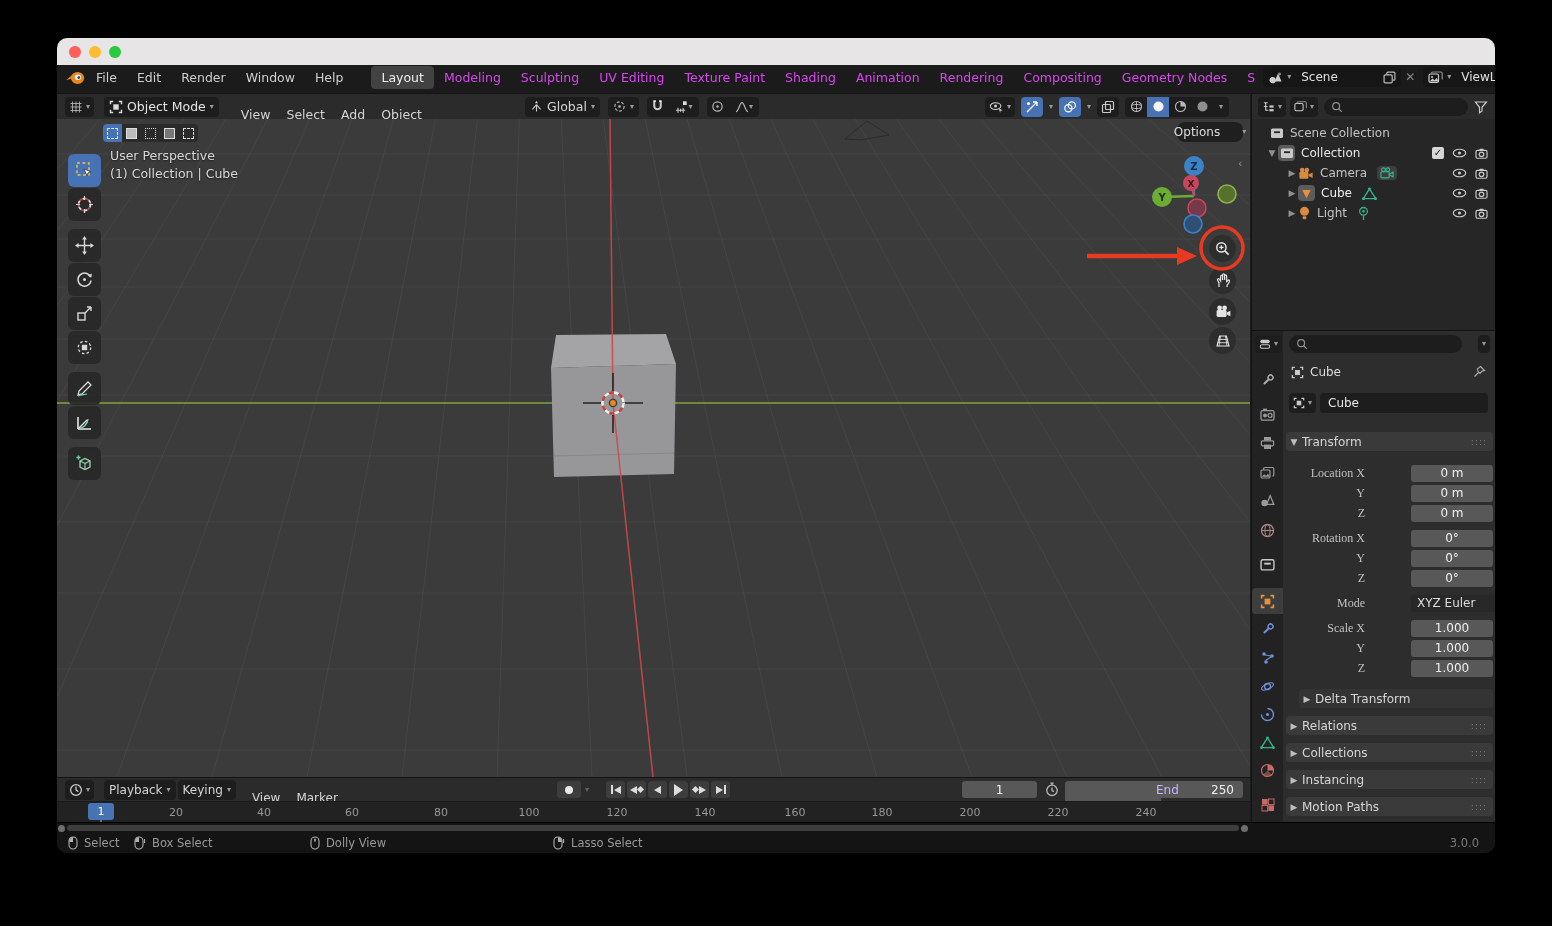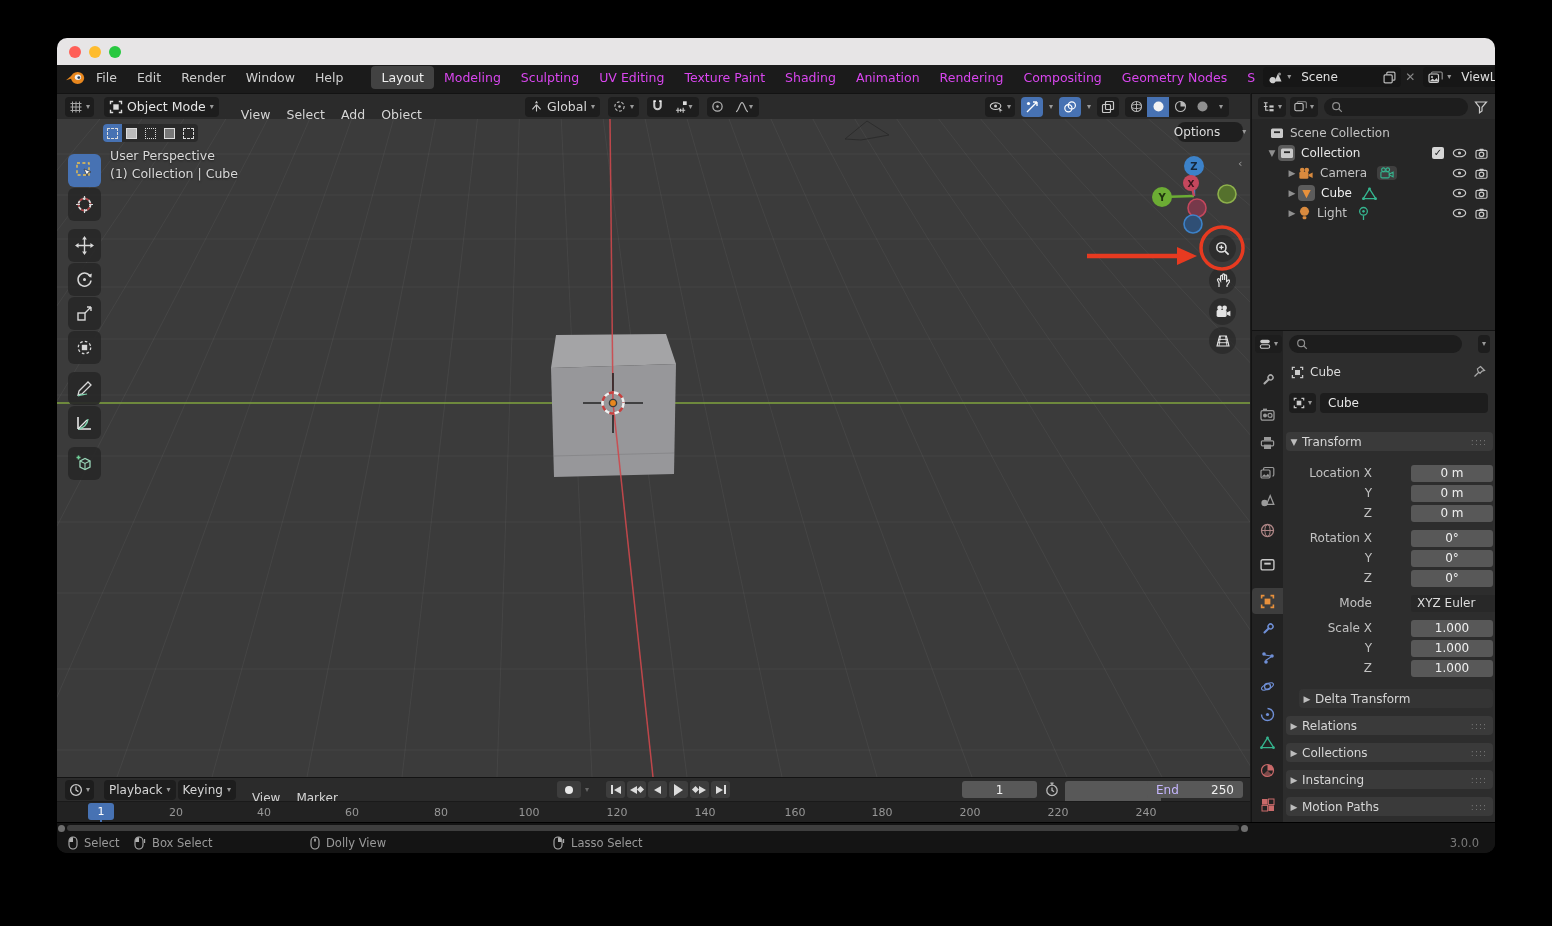--- a/index.html
+++ b/index.html
@@ -78,21 +78,21 @@
   .props{position:absolute;left:1194px;top:292px;width:244px;height:492px;background:#2d2d2d;
     border-left:1px solid #131313;border-top:1px solid #131313;font-size:12px;color:#c2c2c2;}
   .tabcol{position:absolute;left:0;top:0;width:31px;height:100%;background:#222;}
   .ptab{position:absolute;left:0;width:31px;height:26px;display:flex;align-items:center;justify-content:center;}
   .ptab.active{background:#3d3d3d;border-radius:4px 0 0 4px;}
   .pcontent{position:absolute;left:31px;top:0;right:0;height:100%;}
   .searchfld{display:flex;align-items:center;background:#1d1d1d;border-radius:10px;height:18px;padding:0 7px;gap:5px;}
   .fld{background:#585858;border-radius:3px;height:17px;display:flex;align-items:center;
     justify-content:center;color:#f0f0f0;font-size:12px;}
   .trow{position:absolute;height:20px;display:flex;align-items:center;width:100%;}
-  .tlabel{position:absolute;right:124px;left:0;text-align:right;color:#c2c2c2;}
+  .tlabel{position:absolute;right:131px;left:0;text-align:right;color:#c2c2c2;font-family:Liberation Serif, serif;}
   .tfield{position:absolute;left:128px;width:82px;}
   .panelhead{position:absolute;left:3px;right:3px;height:19px;background:#3a3a3a;border-radius:4px;
     display:flex;align-items:center;color:#d6d6d6;}
   .panelhead .tri{font-size:9px;color:#bdbdbd;width:16px;text-align:center;}
   .grip{margin-left:auto;margin-right:6px;color:#767676;font-size:9px;letter-spacing:1px;}
   
   .timeline{position:absolute;left:0;top:739px;width:1193px;height:45px;background:#2b2b2b;border-top:1px solid #131313;}
   .tl-header{position:absolute;left:0;top:0;width:100%;height:23px;display:flex;align-items:center;
     font-size:12px;color:#d5d5d5;}
   .tl-abs{position:absolute;top:3px;height:17px;display:flex;align-items:center;}

